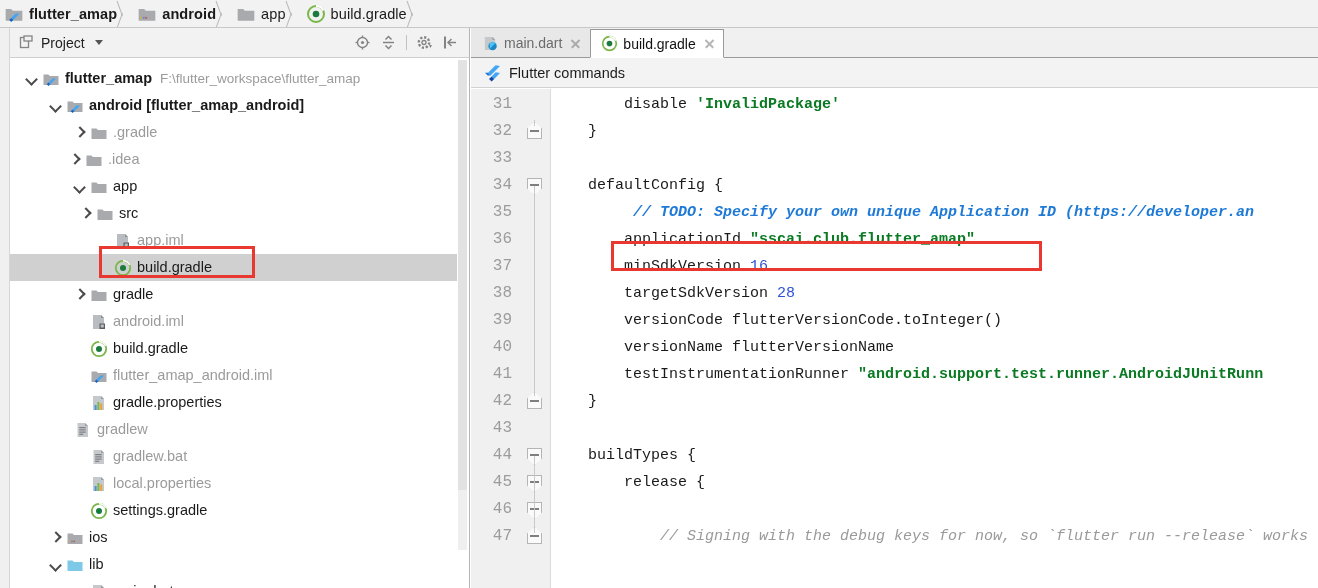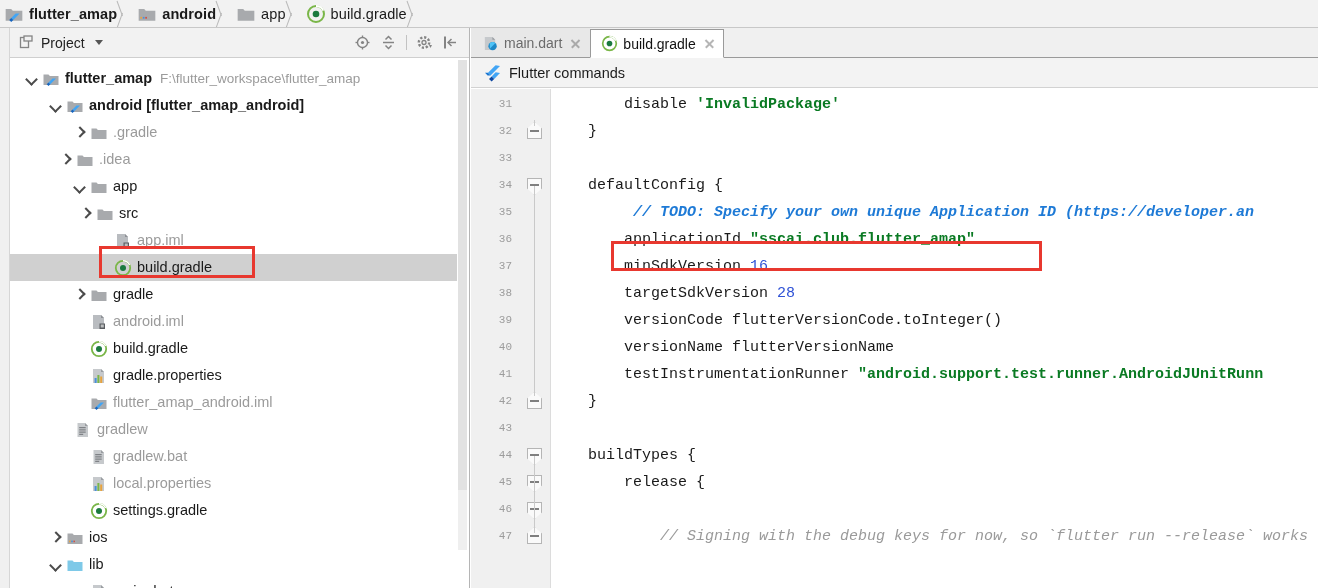--- a/index.html
+++ b/index.html
@@ -174,21 +174,21 @@
   }
   .fold-col {
     position: absolute; left: 47px; top: 0; width: 33px; height: 100%;
     background: #f0f0f0; border-right: 1px solid #dcdcdc;
   }
   .fold-line {
     position: absolute; left: 16px; width: 1px; background: #c9c9c9;
   }
   .lnum {
     position: absolute; right: 6px; width: 40px; text-align: right;
-    font-family: "Liberation Mono", monospace; font-size: 11px;
+    font-family: "Liberation Mono", monospace; font-size: 16px;
     color: #9c9c9c; line-height: 27px; height: 27px;
   }
   .fold {
     position: absolute; left: 9px; width: 15px; height: 15px;
   }
   .fold .box {
     position: absolute; left: 0; top: 0; width: 15px; height: 15px;
     border: 1px solid #b5b5b5; background: #fafafa;
   }
   .fold .minus {
@@ -338,21 +338,21 @@
             </svg></span>
           <span class="f-label bold">android [flutter_amap_android]</span>
         </div>
         <div class="row" style="padding-left: 62px;">
           <span class="arrow right"></span>
           <span class="f-icon"><svg width="18" height="18" viewBox="0 0 18 18">
               <path d="M1.5 4.5 h5 l1.4 1.6 h8.6 v9 h-15 z" fill="#a8aaad"></path>
             </svg></span>
           <span class="f-label dim">.gradle</span>
         </div>
-        <div class="row" style="padding-left: 48px;">
+        <div class="row" style="padding-left: 30px; margin-left: 27px;">
           <span class="arrow right"></span>
           <span class="f-icon"><svg width="18" height="18" viewBox="0 0 18 18">
               <path d="M1.5 4.5 h5 l1.4 1.6 h8.6 v9 h-15 z" fill="#a8aaad"></path>
             </svg></span>
           <span class="f-label dim">.idea</span>
         </div>
         <div class="row" style="padding-left: 62px;">
           <span class="arrow down"></span>
           <span class="f-icon"><svg width="18" height="18" viewBox="0 0 18 18">
               <path d="M1.5 4.5 h5 l1.4 1.6 h8.6 v9 h-15 z" fill="#a8aaad"></path>
@@ -409,36 +409,36 @@
           <span class="f-icon"><svg width="18" height="18" viewBox="0 0 18 18">
               <circle cx="9" cy="9" r="7.2" fill="none" stroke="#7ab648" stroke-width="1.8"></circle>
               <circle cx="9" cy="9" r="3" fill="#1b7a3e"></circle>
               <path d="M9 1.8 A7.2 7.2 0 0 1 15.6 6" fill="none" stroke="#ffffff" stroke-width="1.6"></path>
             </svg></span>
           <span class="f-label">build.gradle</span>
         </div>
         <div class="row" style="padding-left: 62px;">
           <span class="arrow "></span>
           <span class="f-icon"><svg width="18" height="18" viewBox="0 0 18 18">
+              <path d="M1.5 4.5 h5 l1.4 1.6 h8.6 v9 h-15 z" fill="#a8aaad"></path>
+              <path d="M10.5 8.5 L6.5 12.5 L8.3 14.3 L14 8.6 Z" fill="#42a5f5"></path>
+              <path d="M6.5 12.5 L8.3 14.3 L6.5 16.1 L4.7 14.3 Z" fill="#1565c0"></path>
+            </svg></span>
+          <span class="f-label dim">flutter_amap_android.iml</span>
+        </div>
+        <div class="row" style="padding-left: 62px;">
+          <span class="arrow "></span>
+          <span class="f-icon"><svg width="18" height="18" viewBox="0 0 18 18">
               <path d="M3 2 h8 l3 3 v11 h-11 z" fill="#c6c9cc"></path>
               <path d="M11 2 v3 h3 z" fill="#9a9da1"></path>
               <rect x="4.6" y="11" width="2" height="5" fill="#4a90d9"></rect>
               <rect x="7.4" y="8" width="2" height="8" fill="#7ab648"></rect>
               <rect x="10.2" y="9.5" width="2" height="6.5" fill="#e8a33d"></rect>
             </svg></span>
           <span class="f-label">gradle.properties</span>
-        </div>
-        <div class="row" style="padding-left: 62px;">
-          <span class="arrow "></span>
-          <span class="f-icon"><svg width="18" height="18" viewBox="0 0 18 18">
-              <path d="M1.5 4.5 h5 l1.4 1.6 h8.6 v9 h-15 z" fill="#a8aaad"></path>
-              <path d="M10.5 8.5 L6.5 12.5 L8.3 14.3 L14 8.6 Z" fill="#42a5f5"></path>
-              <path d="M6.5 12.5 L8.3 14.3 L6.5 16.1 L4.7 14.3 Z" fill="#1565c0"></path>
-            </svg></span>
-          <span class="f-label dim">flutter_amap_android.iml</span>
         </div>
         <div class="row" style="padding-left: 46px;">
           <span class="arrow "></span>
           <span class="f-icon"><svg width="18" height="18" viewBox="0 0 18 18">
               <path d="M3.5 2 h7.5 l3 3 v11 h-10.5 z" fill="#c6c9cc"></path>
               <path d="M11 2 v3 h3 z" fill="#9a9da1"></path>
               <rect x="5.2" y="6.2" width="6.5" height="1" fill="#6e7175"></rect>
               <rect x="5.2" y="8.4" width="6.5" height="1" fill="#6e7175"></rect>
               <rect x="5.2" y="10.6" width="6.5" height="1" fill="#6e7175"></rect>
               <rect x="5.2" y="12.8" width="4" height="1" fill="#6e7175"></rect>

